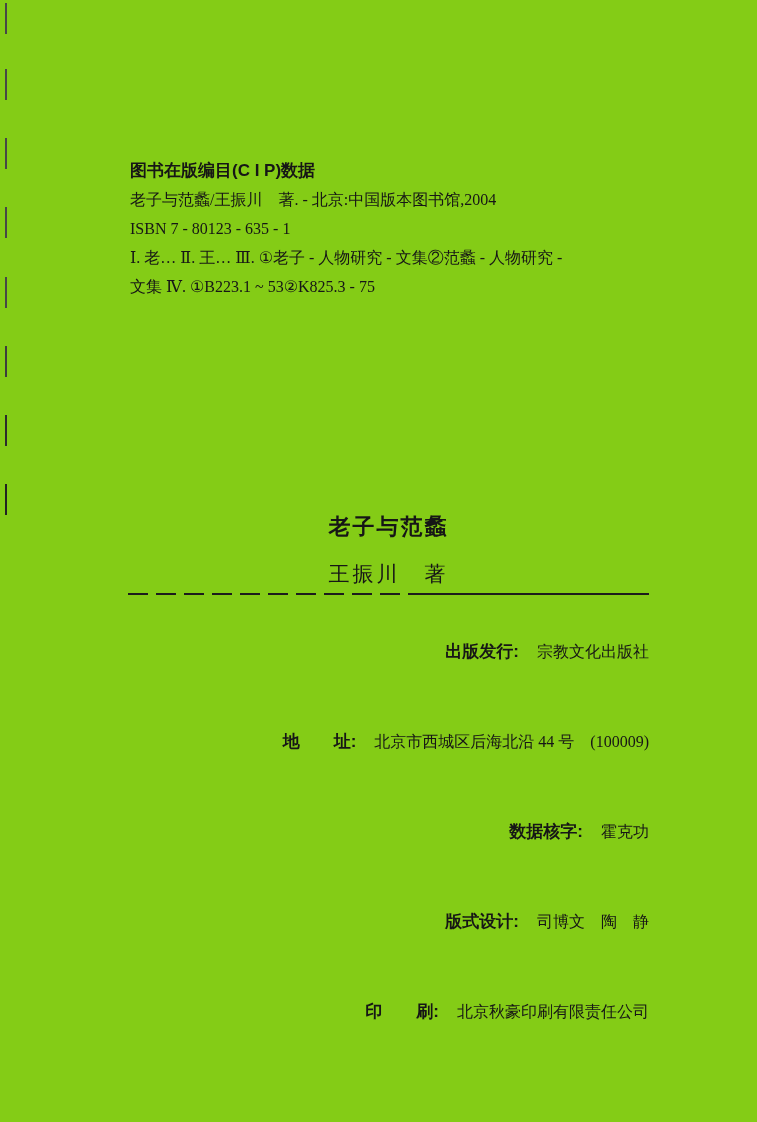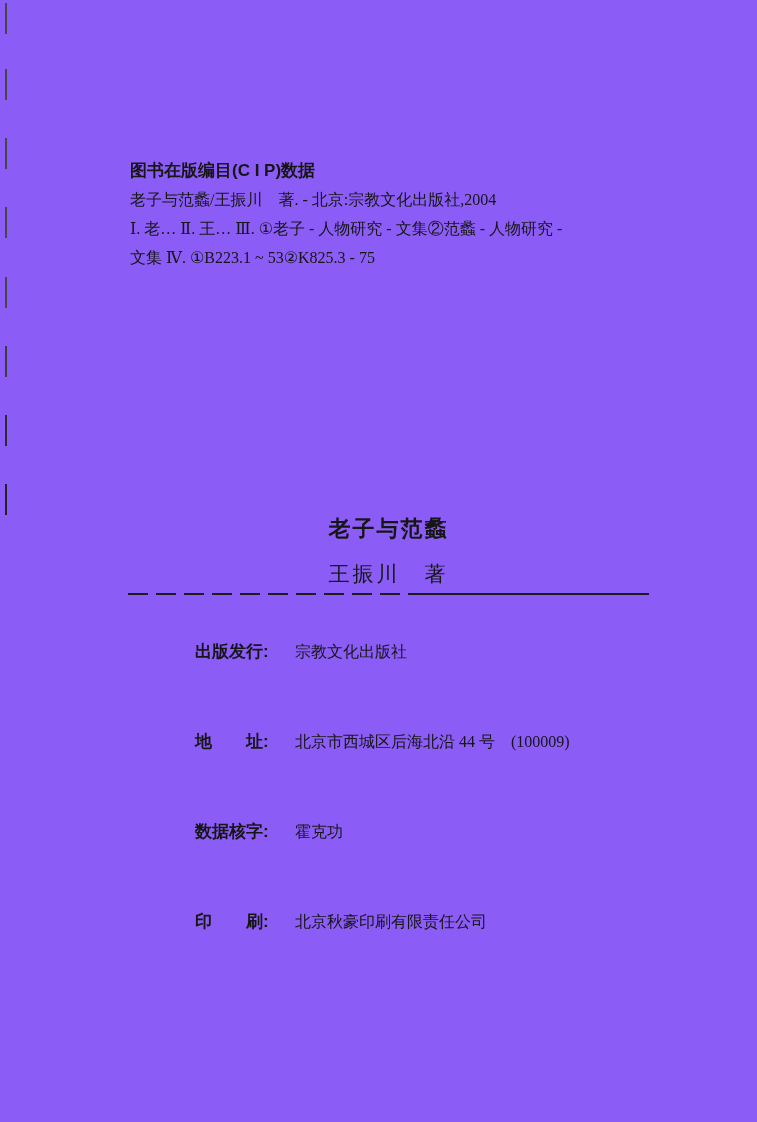--- a/index.html
+++ b/index.html
@@ -4,21 +4,21 @@
 <style>
   html, body {
     margin: 0;
     padding: 0;
     background: #ffffff;
   }
   .page {
     position: relative;
     width: 757px;
     height: 1122px;
-    background: #8b5cf6;
+    background: #84cc16;
     overflow: hidden;
     color: #161616;
     font-family: "Liberation Serif", "DejaVu Serif", serif;
   }
   
   .mark {
     position: absolute;
     left: 5px;
     width: 2px;
     height: 31px;
@@ -53,21 +53,21 @@
   }
 
   .title-block {
     position: absolute;
     left: 128px;
     top: 514px;
     width: 521px;
     text-align: center;
   }
   .book-title {
-    font-family: Liberation Serif, serif;
+    font-family: Liberation Mono, monospace;
     font-weight: 700;
     font-size: 22px;
     line-height: 30px;
     letter-spacing: 2px;
   }
   .book-author {
     font-size: 21px;
     line-height: 22px;
     margin-top: 19px;
     letter-spacing: 3px;
@@ -91,20 +91,21 @@
     flex: 1;
     background: #1c1c1c;
   }
   .rows {
     padding: 12px 0 0 35px;
   }
   .row {
     font-size: 16px;
     line-height: 30px;
     white-space: pre;
+    text-align: right;
   }
   .lbl {
     display: inline-block;
     width: 82px;
     font-family: "Liberation Sans", "DejaVu Sans", sans-serif;
     font-weight: 700;
     font-size: 17px;
     white-space: pre;
   }
   .val {
@@ -120,21 +121,22 @@
   <div class="mark"></div>
   <div class="mark"></div>
   <div class="mark"></div>
   <div class="mark"></div>
   <div class="mark"></div>
   <div class="mark"></div>
   <div class="mark"></div>
 
   <div class="cip">
     <div class="cip-heading">图书在版编目(C I P)数据</div>
-    <div class="cip-line">老子与范蠡/王振川　著. - 北京:宗教文化出版社,2004</div>
+    <div class="cip-line">老子与范蠡/王振川　著. - 北京:中国版本图书馆,2004</div>
+    <div class="cip-line">ISBN 7 - 80123 - 635 - 1</div>
     <div class="cip-line">Ⅰ. 老… Ⅱ. 王… Ⅲ. ①老子 - 人物研究 - 文集②范蠡 - 人物研究 -</div>
     <div class="cip-line">文集 Ⅳ. ①B223.1 ~ 53②K825.3 - 75</div>
   </div>
 
   <div class="title-block">
     <div class="book-title">老子与范蠡</div>
     <div class="book-author">王振川　著</div>
   </div>
 
   <div class="colophon">
@@ -147,20 +149,23 @@
       <div class="row">
         <span class="lbl">出版发行:</span><span class="val">宗教文化出版社</span>
       </div>
       <div class="row">
         <span class="lbl">地　　址:</span><span class="val">北京市西城区后海北沿 44 号　(100009)</span>
       </div>
       <div class="row">
         <span class="lbl">数据核字:</span><span class="val">霍克功</span>
       </div>
       <div class="row">
+        <span class="lbl">版式设计:</span><span class="val">司博文　陶　静</span>
+      </div>
+      <div class="row">
         <span class="lbl">印　　刷:</span><span class="val">北京秋豪印刷有限责任公司</span>
       </div>
 
     </div>
 
   </div>
 
 </div>
 
 </body></html>

